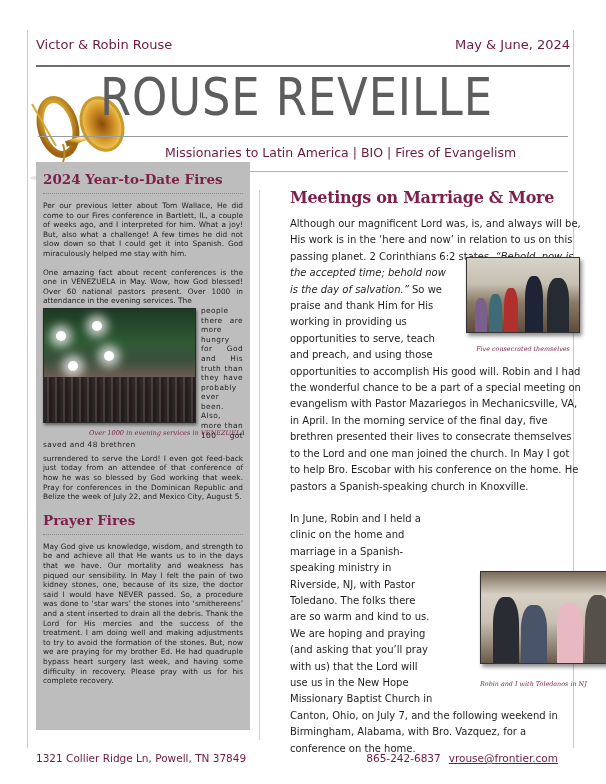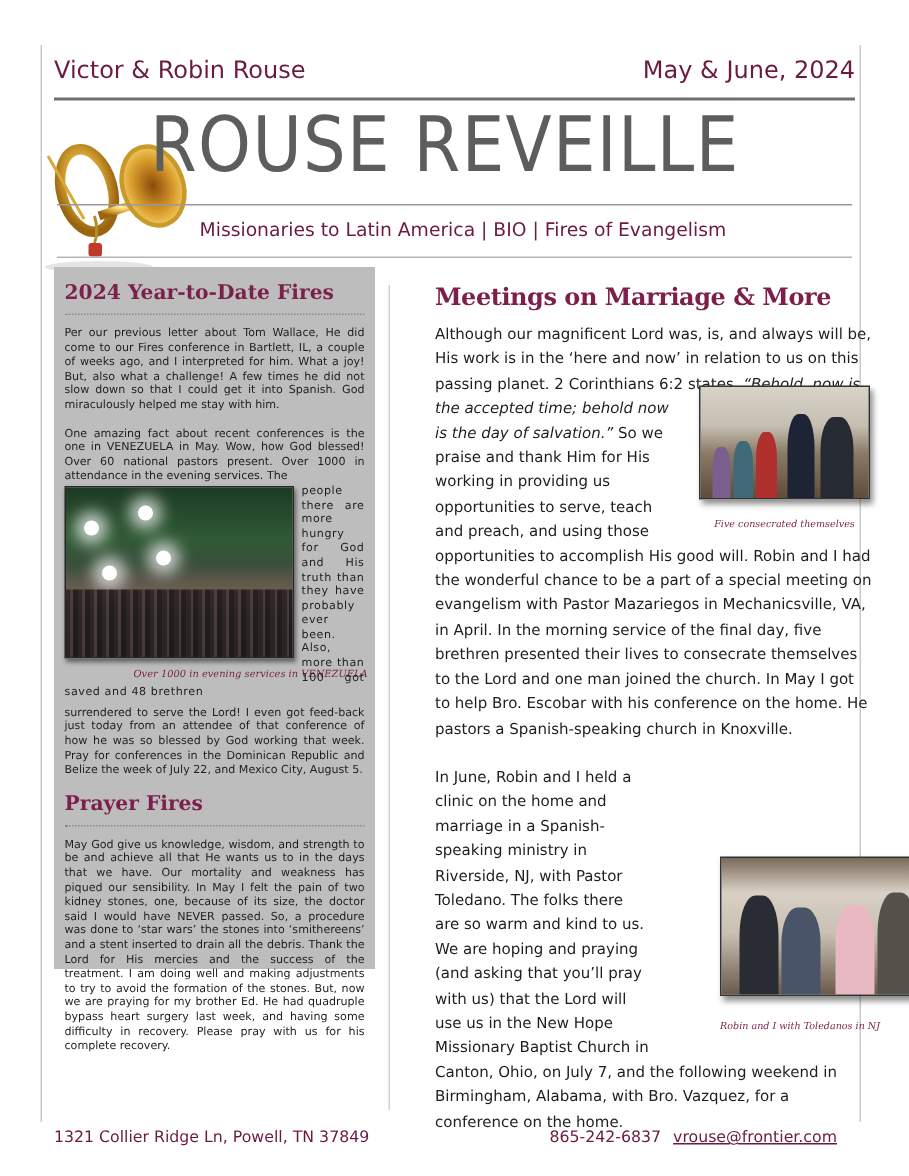--- a/index.html
+++ b/index.html
@@ -2,35 +2,35 @@
 <html><head>
 <meta charset="utf-8">
 <style>
   * { box-sizing: border-box; margin: 0; padding: 0; }
   html, body { width: 606px; height: 784px; background: #ffffff; overflow: hidden; }
   body { position: relative; font-family: "DejaVu Sans", sans-serif; color: #1e1e1e; }
 
   .page-frame { position: absolute; left: 27px; top: 30px; width: 547px; height: 718px;
     border-left: 1px solid #c9c9c9; border-right: 1px solid #c9c9c9; }
 
-  .top-line { position: absolute; top: 37px; font-size: 16px; color: #6b1a40; font-family: "DejaVu Sans", sans-serif; }
+  .top-line { position: absolute; top: 37px; font-size: 13px; color: #6b1a40; font-family: "DejaVu Sans", sans-serif; }
   .top-left { left: 36px; }
   .top-right { right: 36px; }
   .rule-heavy { position: absolute; left: 36px; width: 534px; top: 65px; height: 2px; background: #6e6e6e; }
 
   .masthead { position: absolute; left: 100px; top: 72px; font-family: "DejaVu Sans", sans-serif;
     font-size: 51px; letter-spacing: 1px; color: #5d5d5d; font-weight: normal; transform: scaleX(0.88); transform-origin: left top; line-height: 1; }
   .rule-thin1 { position: absolute; left: 38px; width: 530px; top: 136px; height: 1px; background: #9a9a9a; }
-  .tagline { position: absolute; left: 133px; top: 145px; font-size: 12.5px; color: #6b1a40; }
+  .tagline { position: absolute; left: 165px; top: 145px; font-size: 12.5px; color: #6b1a40; }
   .rule-thin2 { position: absolute; left: 38px; width: 530px; top: 171px; height: 1px; background: #b5b5b5; }
 
   .horn { position: absolute; left: 26px; top: 82px; width: 110px; height: 100px; }
 
   
-  .sidebar { position: absolute; left: 36px; top: 178px; width: 214px; height: 468px; background: #bdbdbd; padding: 8px 7px 0 7px; }
+  .sidebar { position: absolute; left: 36px; top: 162px; width: 214px; height: 568px; background: #bdbdbd; padding: 8px 7px 0 7px; }
   .side-heading { font-family: "DejaVu Serif", serif; font-weight: bold; color: #7c1f4b; font-size: 13.5px; line-height: 18px; }
   .dots { border-bottom: 1px dotted #8a8a8a; margin: 5px 0 7px 0; }
   .side-text { font-size: 7.4px; line-height: 9.6px; color: #1e1e1e; text-align: justify; }
   .side-text p { margin-bottom: 9px; }
   .side-photo-wrap { float: left; width: 153px; margin: 2px 5px 0 0; }
   .side-photo { width: 153px; height: 115px; border: 1px solid #2a2a2a; box-shadow: 1px 2px 3px rgba(0,0,0,0.5);
     background: linear-gradient(180deg, #1d3a24 0%, #2f5a34 30%, #3a4f3c 45%, #6a5c50 60%, #3b3333 75%, #272222 100%); position: relative; overflow: hidden; }
   .side-photo .light { position: absolute; width: 10px; height: 10px; border-radius: 50%; background: #fff; box-shadow: 0 0 10px 6px rgba(255,255,255,0.7); }
   .side-caption { font-family: "DejaVu Serif", serif; font-style: italic; font-size: 6.6px; color: #7c1f4b; margin-top: 6px; white-space: nowrap; padding-left: 46px; }
   .spaced { letter-spacing: 0.4px; }

